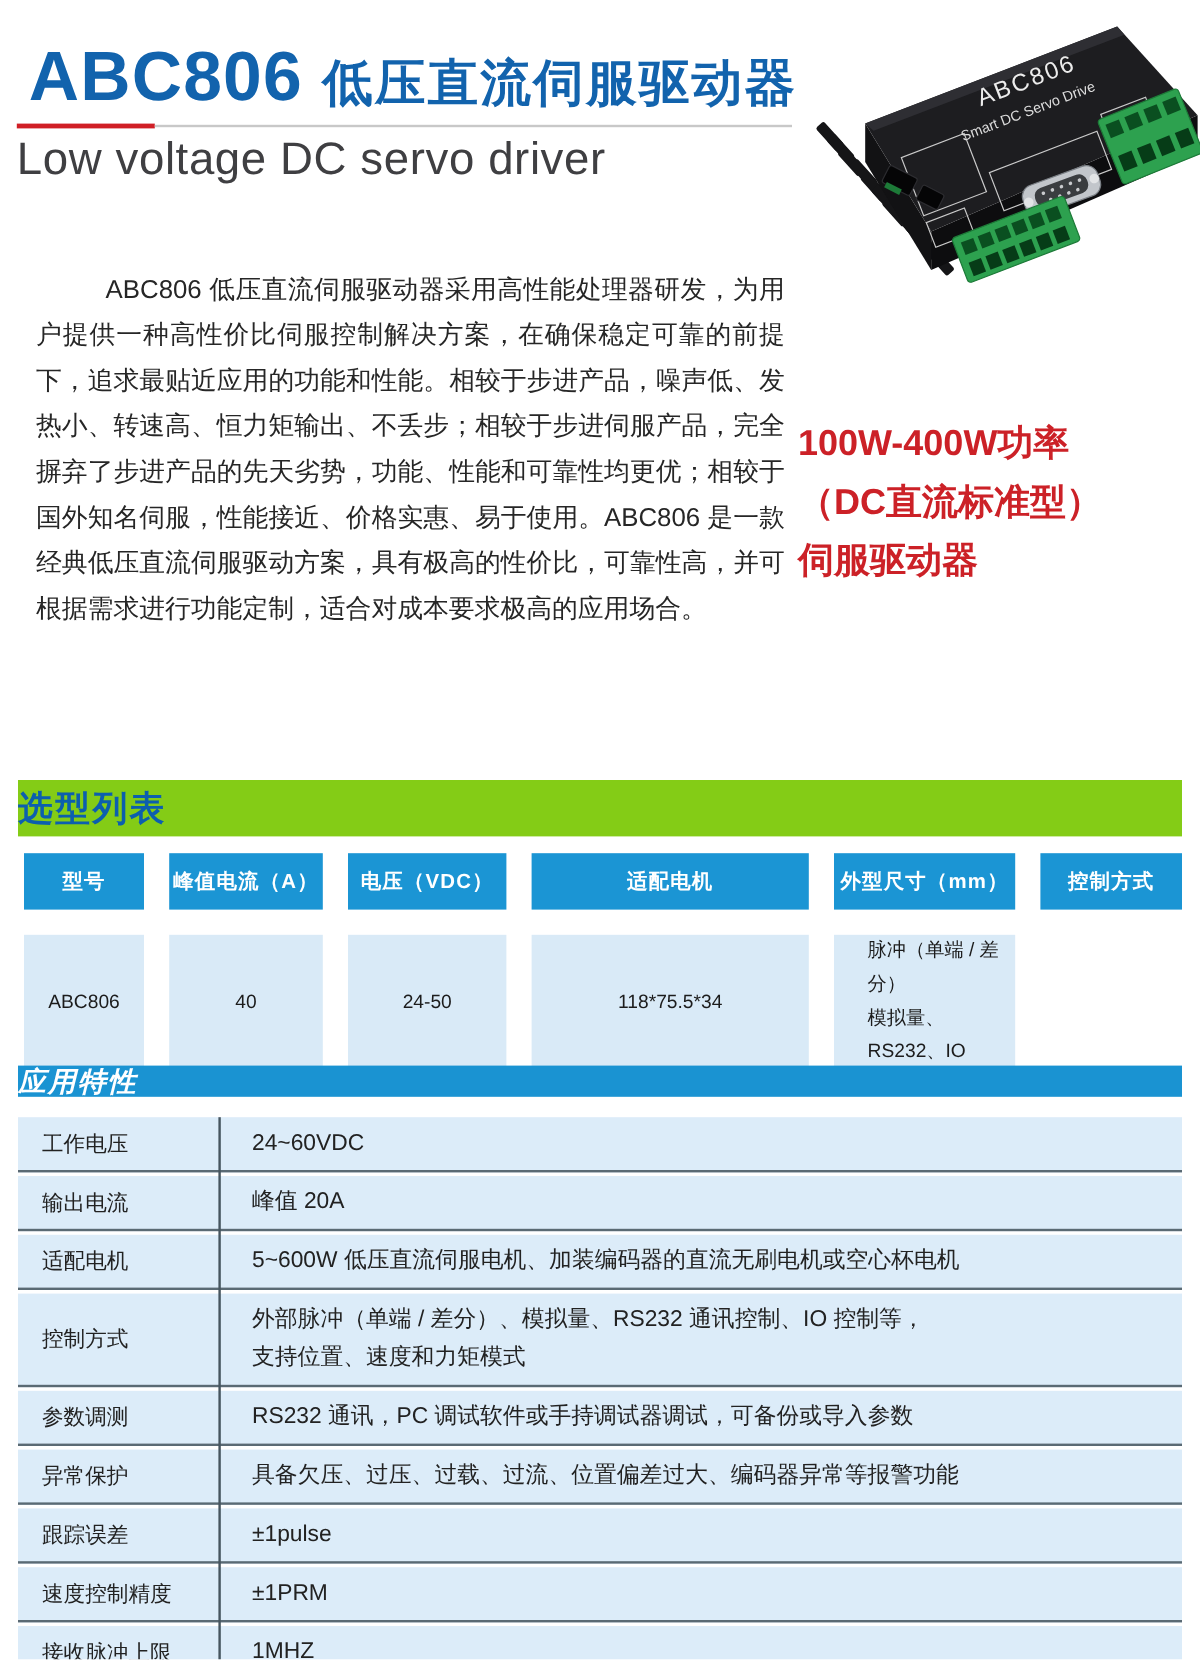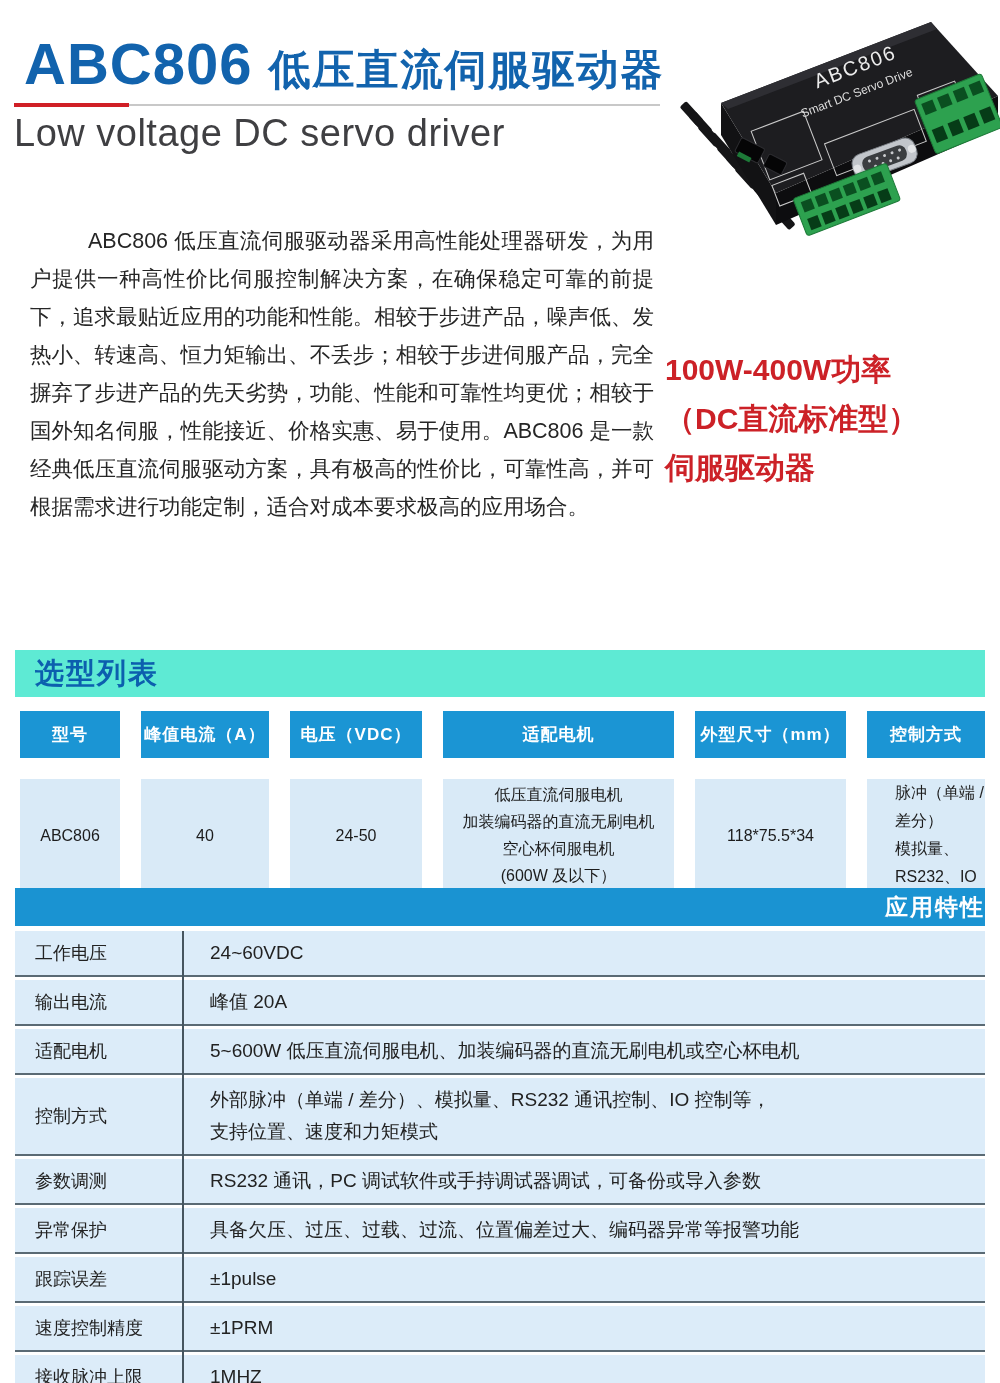--- a/index.html
+++ b/index.html
@@ -21,38 +21,38 @@
            text-align:justify; text-indent:58px; color:#262626; }
 
   
   .highlight { position:absolute; left:665px; top:345px; width:330px; text-align:left;
                font-size:30px; line-height:49px; font-weight:700; color:#cc2127; white-space:pre-line; }
 
   
   .product { position:absolute; left:656px; top:8px; width:345px; height:235px; }
 
   
-  .sec-bar { position:absolute; left:15px; top:650px; width:970px; height:47px; background:#5eead4;
-             display:flex; align-items:center; padding-left:20px; }
+  .sec-bar { position:absolute; left:15px; top:650px; width:970px; height:47px; background:#84cc16;
+             display:flex; align-items:center; }
   .sec-bar-text { font-size:29px; font-weight:700; color:#0c5fae; letter-spacing:2px; }
 
   
   .sel-grid { position:absolute; left:20px; top:711px; width:965px; display:grid;
               grid-template-columns:100px 128px 132px 231px 151px 1fr; column-gap:3px; row-gap:3px;gap:21px; }
   .sel-h { background:#1b95d4; color:#ffffff; font-size:17px; font-weight:700; height:47px;
            display:flex; align-items:center; justify-content:center; letter-spacing:1px; }
   .sel-c { background:#d9eaf7; color:#1c1c1c; font-size:16px; min-height:112px;
            display:flex; align-items:center; justify-content:center; text-align:center;
            border-bottom:2px solid #41505a; line-height:27px; }
   .pre { white-space:pre-line; }
   .sel-c .left-block { text-align:left; line-height:28px;margin-left:28px; }
 
   
-  .feat-bar { position:absolute; left:15px; top:888px; width:970px; height:38px; background:#1a93d2;
-              display:flex; align-items:center; justify-content:flex-end; }
+  .feat-bar { position:absolute; left:15px; top:888px; width:970px; height:26px; background:#1a93d2;
+              display:flex; align-items:center; justify-content:flex-start;font-style:italic; }
   .feat-bar-text { font-size:23px; font-weight:700; color:#ffffff; letter-spacing:2px; }
   .feat-table { position:absolute; left:15px; top:931px; width:970px; }
   .f-row { display:flex; align-items:stretch; background:#dcecf9; border-bottom:2px solid #5a6a74; margin-bottom:3px; }
   .f-label { flex:0 0 167px; padding:6px 12px 6px 20px; font-size:18px; color:#222; display:flex; align-items:center; }
   .f-value { flex:1; padding:6px 2px 6px 28px; font-size:19px; color:#222; display:flex; align-items:center; line-height:32px; }
   .f-divider { position:absolute; left:167px; top:0; bottom:0; width:2px; background:#46555f; }
 </style>
 </head>
 <body>
 
@@ -166,24 +166,20 @@
     <div class="sel-h">型号</div>
     <div class="sel-h">峰值电流（A）</div>
     <div class="sel-h">电压（VDC）</div>
     <div class="sel-h">适配电机</div>
     <div class="sel-h">外型尺寸（mm）</div>
     <div class="sel-h">控制方式</div>
 
     <div class="sel-c">ABC806</div>
     <div class="sel-c">40</div>
     <div class="sel-c">24-50</div>
-    <div class="sel-c pre">低压直流伺服电机
-加装编码器的直流无刷电机
-空心杯伺服电机
-(600W 及以下）</div>
     <div class="sel-c">118*75.5*34</div>
     <div class="sel-c">
       <div class="left-block pre">脉冲（单端 / 差分）
 模拟量、RS232、IO</div>
     </div>
   </div>
 
   <div class="feat-bar">
     <span class="feat-bar-text">应用特性</span>
   </div>

